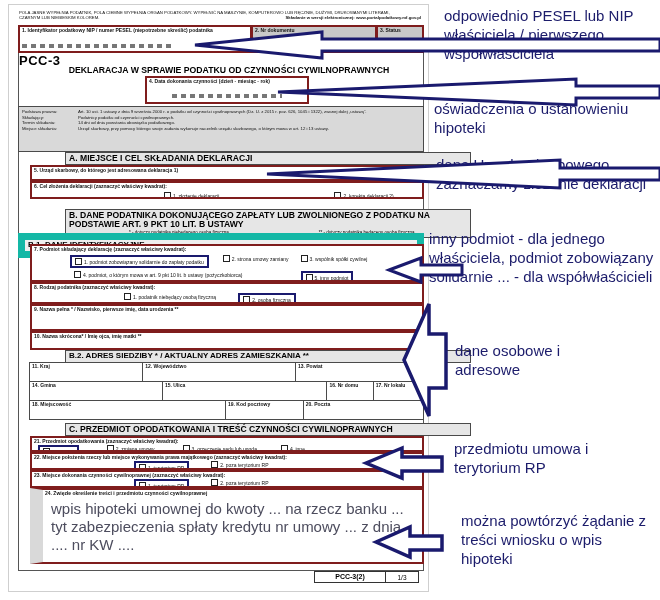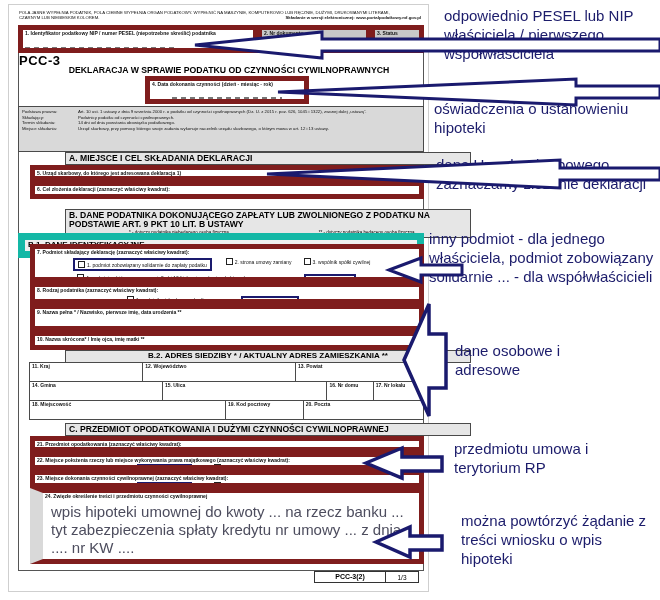--- a/index.html
+++ b/index.html
@@ -5,21 +5,21 @@
   html,body{margin:0;padding:0;}
   body{width:660px;height:600px;position:relative;background:#fff;
        font-family:"Liberation Sans",sans-serif;overflow:hidden;}
   .page{position:absolute;left:8px;top:4px;width:421px;height:588px;background:#fff;
         border:1px solid #cfcfcf;box-sizing:border-box;}
   .abs{position:absolute;box-sizing:border-box;}
   
   .tiny{font-size:4.3px;line-height:1.25;color:#111;}
   .tiny b{font-weight:bold;}
   
-  .fbox{border:5px solid #7f1d1d;background:#fff;padding:1px 2px;overflow:hidden;}
+  .fbox{border:2px solid #7f1d1d;background:#fff;padding:1px 2px;overflow:hidden;}
   .gray{background:#c9c9c9;}
   .flabel{font-size:5px;font-weight:bold;color:#111;line-height:1.15;display:block;}
   .dashes{height:4px;background:repeating-linear-gradient(90deg,#777 0 5px,transparent 5px 9px);}
   
   .sech{border:1px solid #4a4a4a;background:#e6e6e6;font-weight:bold;font-size:8.6px;
         color:#000;padding:1px 3px;line-height:1.1;margin-left:47px;}
   .subh{border:7px solid #14b8a6;background:#efefef;font-weight:bold;font-size:8px;
         color:#000;padding:1px 3px;line-height:1.1;}
   
   .info{border:1px solid #4a4a4a;background:#d9d9d9;padding:2px 3px;}
@@ -144,21 +144,21 @@
     </div>
   </div>
 
   <div class="abs fbox" style="left:21px;top:299px;width:394px;height:27px;">
     <span class="flabel">9. Nazwa pełna * / Nazwisko, pierwsze imię, data urodzenia **</span>
   </div>
   <div class="abs fbox" style="left:21px;top:326px;width:394px;height:19px;">
     <span class="flabel">10. Nazwa skrócona* / Imię ojca, imię matki **</span>
   </div>
 
-  <div class="abs sech" style="left:9px;top:345px;width:406px;font-size:8px;text-align:center;">B.2. ADRES SIEDZIBY * / AKTUALNY ADRES ZAMIESZKANIA **</div>
+  <div class="abs sech" style="left:9px;top:345px;width:406px;font-size:8px;">B.2. ADRES SIEDZIBY * / AKTUALNY ADRES ZAMIESZKANIA **</div>
   <div class="abs" style="left:21px;top:357px;width:394px;">
     <div class="arow">
       <div class="acell" style="flex:0 0 29%;">
           <span class="flabel">11. Kraj</span>
         </div>
       <div class="acell" style="flex:0 0 39%;">
           <span class="flabel">12. Województwo</span>
         </div>
       <div class="acell" style="flex:1;">
           <span class="flabel">13. Powiat</span>
@@ -184,21 +184,21 @@
         </div>
       <div class="acell" style="flex:0 0 20%;">
           <span class="flabel">19. Kod pocztowy</span>
         </div>
       <div class="acell" style="flex:1;">
           <span class="flabel">20. Poczta</span>
         </div>
     </div>
   </div>
 
-  <div class="abs sech" style="left:9px;top:418px;width:406px;">C. PRZEDMIOT OPODATKOWANIA I DUŻYMI CZYNNOŚCI CYWILNOPRAWNEJ</div>
+  <div class="abs sech" style="left:9px;top:418px;width:406px;">C. PRZEDMIOT OPODATKOWANIA I TREŚĆ CZYNNOŚCI CYWILNOPRAWNYCH</div>
   <div class="abs fbox" style="left:21px;top:431px;width:394px;height:16px;">
     <span class="flabel">21. Przedmiot opodatkowania (zaznaczyć właściwy kwadrat):</span>
     <div class="optrow" style="margin-top:0;">
       <span class="opt hl" style="margin-left:4px;"><i class="cb"></i><span>1. umowa</span></span>
       <span class="opt" style="margin-left:28px;"><i class="cb"></i><span>2. zmiana umowy</span></span>
       <span class="opt" style="margin-left:28px;"><i class="cb"></i><span>3. orzeczenie sądu lub ugoda</span></span>
       <span class="opt" style="margin-left:24px;"><i class="cb"></i><span>4. inne</span></span>
     </div>
   </div>
   <div class="abs fbox" style="left:21px;top:447px;width:394px;height:18px;">

